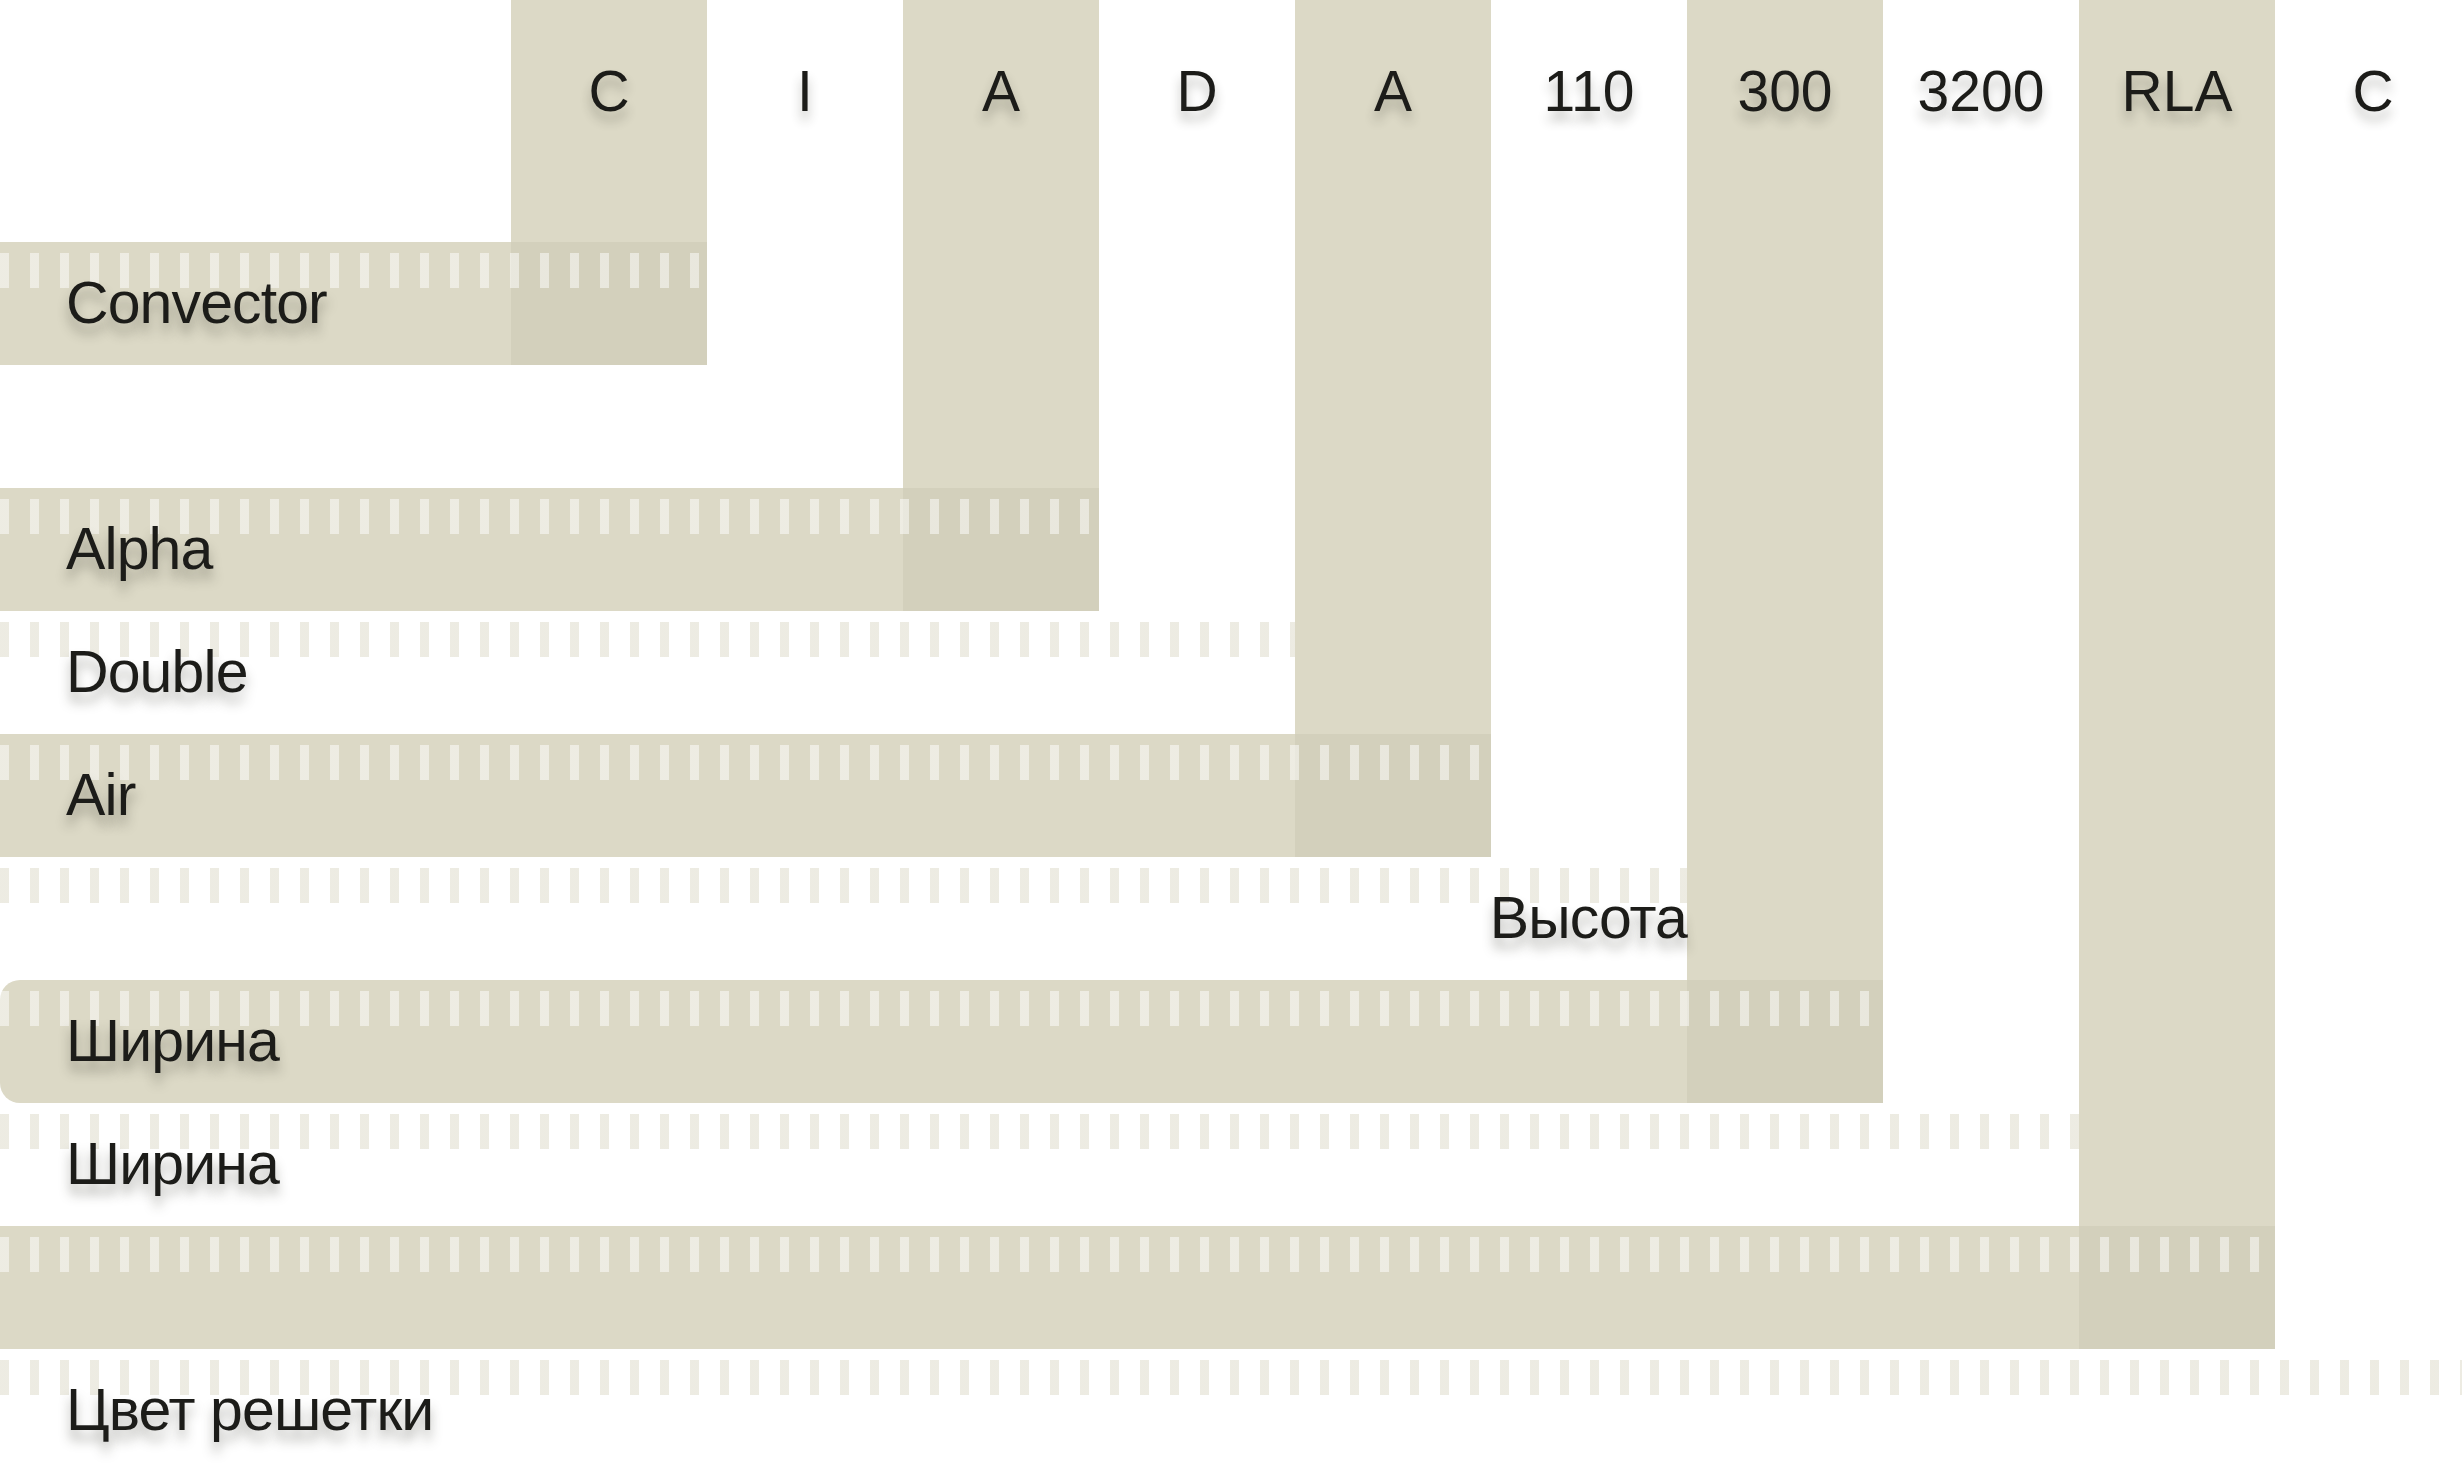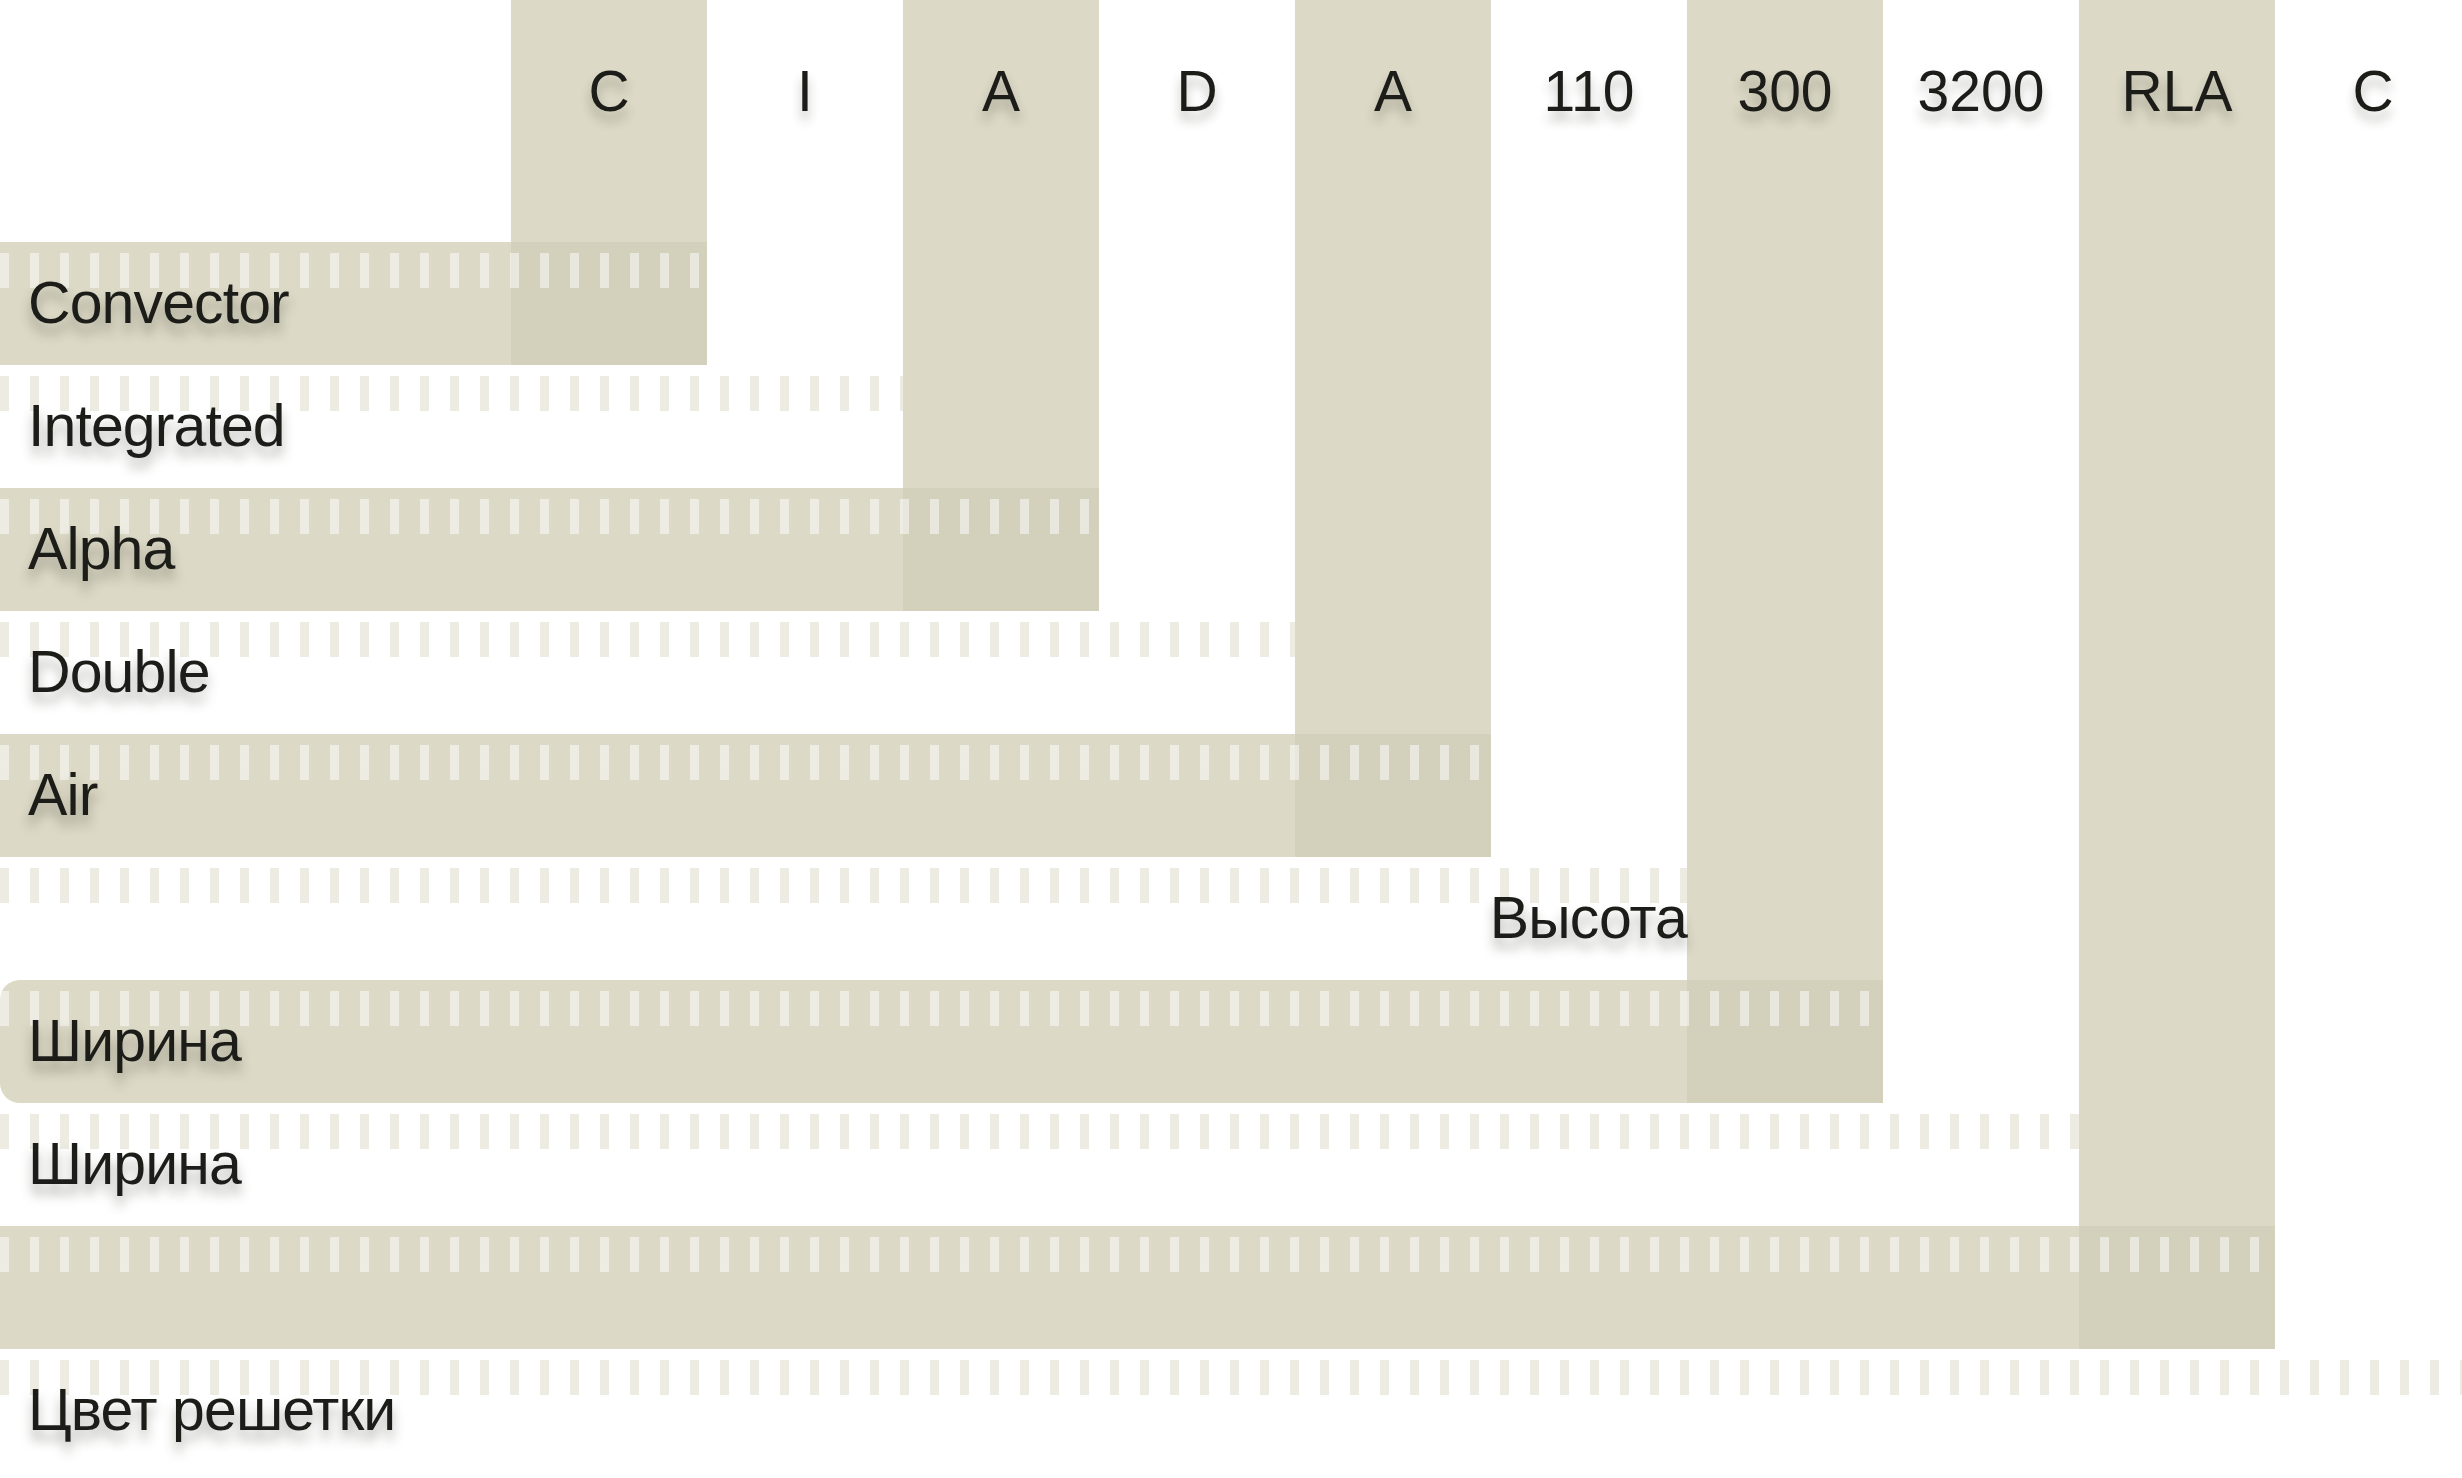--- a/index.html
+++ b/index.html
@@ -27,21 +27,21 @@
   .vband.c1{left:calc(var(--col0) + 0*var(--colw));height:calc(var(--row0) + 1*var(--rowh));}
   .vband.c3{left:calc(var(--col0) + 2*var(--colw));height:calc(var(--row0) + 3*var(--rowh));}
   .vband.c5{left:calc(var(--col0) + 4*var(--colw));height:calc(var(--row0) + 5*var(--rowh));}
   .vband.c7{left:calc(var(--col0) + 6*var(--colw));height:calc(var(--row0) + 7*var(--rowh));}
   .vband.c9{left:calc(var(--col0) + 8*var(--colw));height:calc(var(--row0) + 9*var(--rowh));}
 
   
   .rband{
     position:absolute;left:0;height:var(--rowh);
     display:flex;align-items:center;
-    padding-left:28px;box-sizing:border-box;
+    padding-left:66px;box-sizing:border-box;
   }
   .rband.shaded{background:var(--band);--dc:rgba(255,255,255,0.5);}
   .rband.plain{background:transparent;--dc:rgba(219,216,198,0.5);}
   .rband.r1 {top:calc(var(--row0) + 0*var(--rowh));width:calc(var(--col0) + 1*var(--colw));}
   .rband.r2 {top:calc(var(--row0) + 1*var(--rowh));width:calc(var(--col0) + 2*var(--colw));}
   .rband.r3 {top:calc(var(--row0) + 2*var(--rowh));width:calc(var(--col0) + 3*var(--colw));}
   .rband.r4 {top:calc(var(--row0) + 3*var(--rowh));width:calc(var(--col0) + 4*var(--colw));}
   .rband.r5 {top:calc(var(--row0) + 4*var(--rowh));width:calc(var(--col0) + 5*var(--colw));}
   .rband.r6 {top:calc(var(--row0) + 5*var(--rowh));width:calc(var(--col0) + 6*var(--colw));justify-content:flex-end;}
   .rband.r7 {top:calc(var(--row0) + 6*var(--rowh));width:calc(var(--col0) + 7*var(--colw));border-radius:20px;}
@@ -97,24 +97,20 @@
   <div class="vband c1"></div>
   <div class="vband c3"></div>
   <div class="vband c5"></div>
   <div class="vband c7"></div>
   <div class="vband c9"></div>
 
   <div class="rband r1 shaded">
     <div class="dash"></div>
     <span class="rlabel">Convector</span>
   </div>
-  <div class="rband r2 plain">
-    <div class="dash"></div>
-    <span class="rlabel">Integrated</span>
-  </div>
   <div class="rband r3 shaded">
     <div class="dash"></div>
     <span class="rlabel">Alpha</span>
   </div>
   <div class="rband r4 plain">
     <div class="dash"></div>
     <span class="rlabel">Double</span>
   </div>
   <div class="rband r5 shaded">
     <div class="dash"></div>

